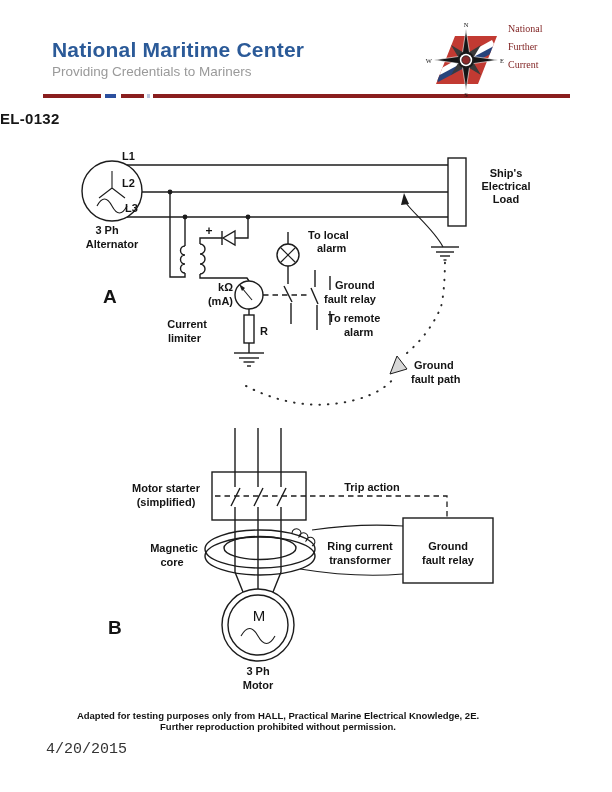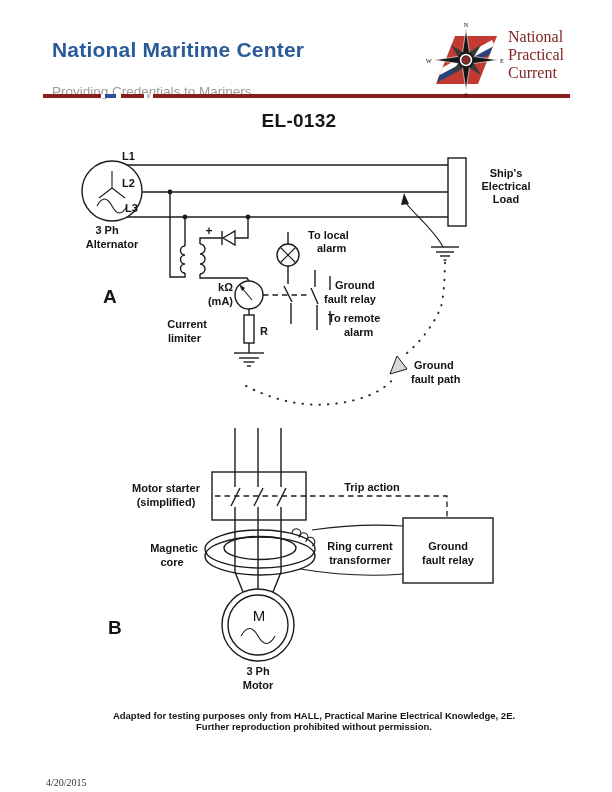--- a/index.html
+++ b/index.html
@@ -5,46 +5,46 @@
   html,body{margin:0;padding:0;}
   body{
     width:612px;height:792px;background:#ffffff;position:relative;
     font-family:"Liberation Sans",sans-serif;overflow:hidden;
   }
   .hdr-title{
     position:absolute;left:52px;top:38px;font-size:21px;font-weight:bold;
     color:#2b5a98;letter-spacing:.2px;
   }
   .hdr-tag{
-    position:absolute;left:52px;top:64px;font-size:13.5px;color:#9a9a9a;margin-top:20px;
+    position:absolute;left:52px;top:64px;font-size:13.5px;color:#9a9a9a;
   }
   .rule{
     position:absolute;left:43px;top:94px;width:527px;height:3.5px;
     background:linear-gradient(90deg,
       #8a1e1e 0px,#8a1e1e 58px,#ffffff 58px,#ffffff 62px,
       #2b4f9e 62px,#2b4f9e 73px,#ffffff 73px,#ffffff 78px,
       #8a1e1e 78px,#8a1e1e 101px,#ffffff 101px,#ffffff 104px,
       #b8c4dc 104px,#b8c4dc 107px,#ffffff 107px,#ffffff 110px,
       #8a1e1e 110px,#8a1e1e 527px);
   }
   .doc-title{
-    position:absolute;left:0;top:110px;width:598px;text-align:center;
-    font-size:19px;font-weight:bold;color:#161616;letter-spacing:.3px;
+    position:absolute;left:0;top:110px;width:598px;
+    font-size:15px;font-weight:bold;color:#161616;letter-spacing:.3px;
   }
   .logo-text{
-    position:absolute;left:508px;top:28px;font-family:"Liberation Serif",serif;
-    font-size:16px;line-height:18px;color:#822626;
+    position:absolute;left:508px;top:20px;font-family:"Liberation Serif",serif;
+    font-size:10px;line-height:18px;color:#822626;
   }
   .footer{
     position:absolute;left:0;top:710px;width:556px;text-align:center;
-    font-size:9.5px;font-weight:bold;color:#141414;line-height:11px;padding-left:36px;
+    font-size:9.5px;font-weight:bold;color:#141414;line-height:11px;
   }
   .date{
-    position:absolute;left:46px;top:741px;font-family:Liberation Serif, serif;
-    font-size:10px;color:#333333;margin-top:36px;
+    position:absolute;left:46px;top:741px;font-family:Liberation Mono, monospace;
+    font-size:15px;color:#333333;
   }
   svg text{fill:#141414;}
   .lbl{font:bold 11px "Liberation Sans",sans-serif;}
   .tag{font:bold 19px "Liberation Sans",sans-serif;}
   .plain{font:12px "Liberation Sans",sans-serif;}
   .mlabel{font:15px "Liberation Sans",sans-serif;}
   .compass-letter{font:6.5px "Liberation Serif",serif;}
   .wire{stroke:#1c1c1c;stroke-width:1.4;fill:none;}
   .wire-thin{stroke:#1c1c1c;stroke-width:1.1;fill:none;}
   .dash{stroke:#1c1c1c;stroke-width:1.3;fill:none;stroke-dasharray:5.5 4;}
@@ -77,21 +77,21 @@
     <circle cx="466" cy="60" r="6.2" fill="#ffffff"></circle>
     <circle cx="466" cy="60" r="4.2" fill="#8a2a2a" stroke="#1a1a1a" stroke-width="0.8"></circle>
     <text class="compass-letter" x="466" y="27" text-anchor="middle">N</text>
     <text class="compass-letter" x="466" y="97" text-anchor="middle">S</text>
     <text class="compass-letter" x="432" y="63" text-anchor="end">W</text>
     <text class="compass-letter" x="500" y="63" text-anchor="start">E</text>
   </g>
 </svg>
 <div class="logo-text">
   <div>National</div>
-  <div>Practical</div>
+  <div>Further</div>
   <div>Current</div>
 </div>
 
 <svg width="612" height="792" style="position:absolute;left:0;top:0;" viewBox="0 0 612 792">
 
   <g>
     <text class="tag" x="103" y="303">A</text>
 
     <circle cx="112" cy="191" r="30" class="whitebox"></circle>
     <path class="wire-thin" d="M112,188 L112,171 M112,188 L99,198 M112,188 L125,198"></path>

